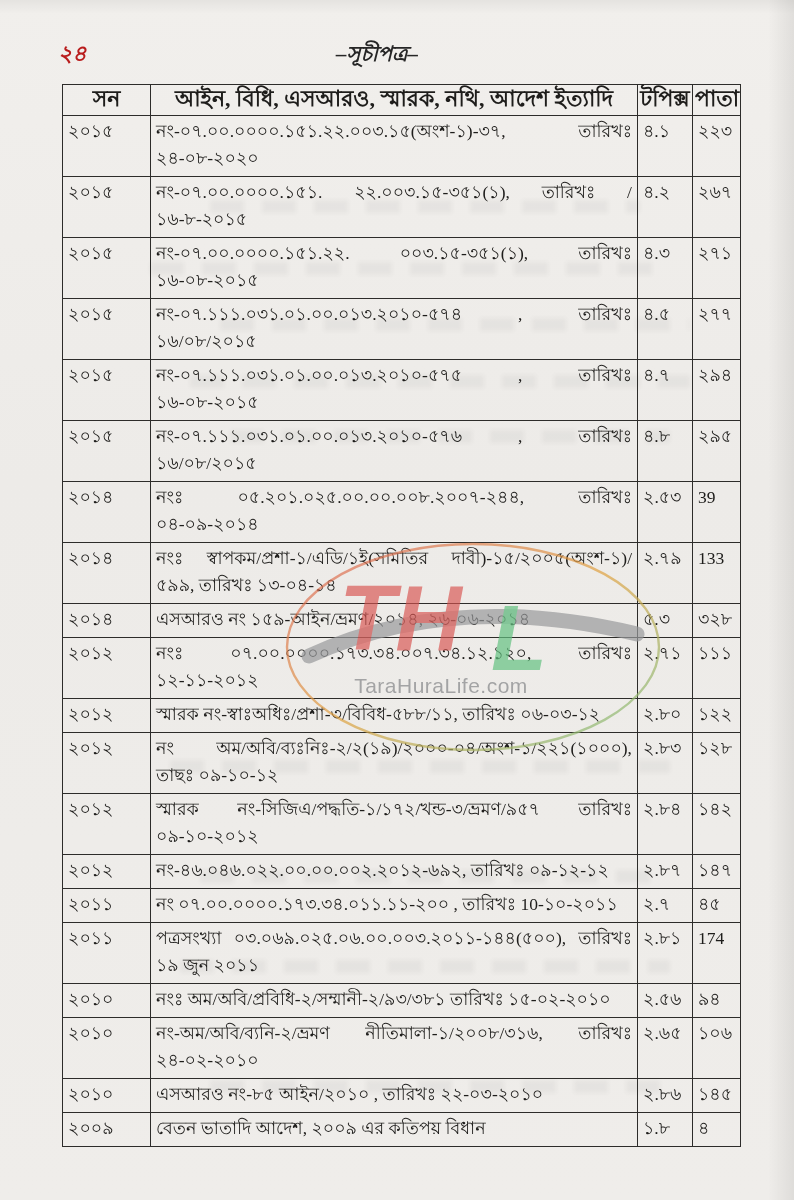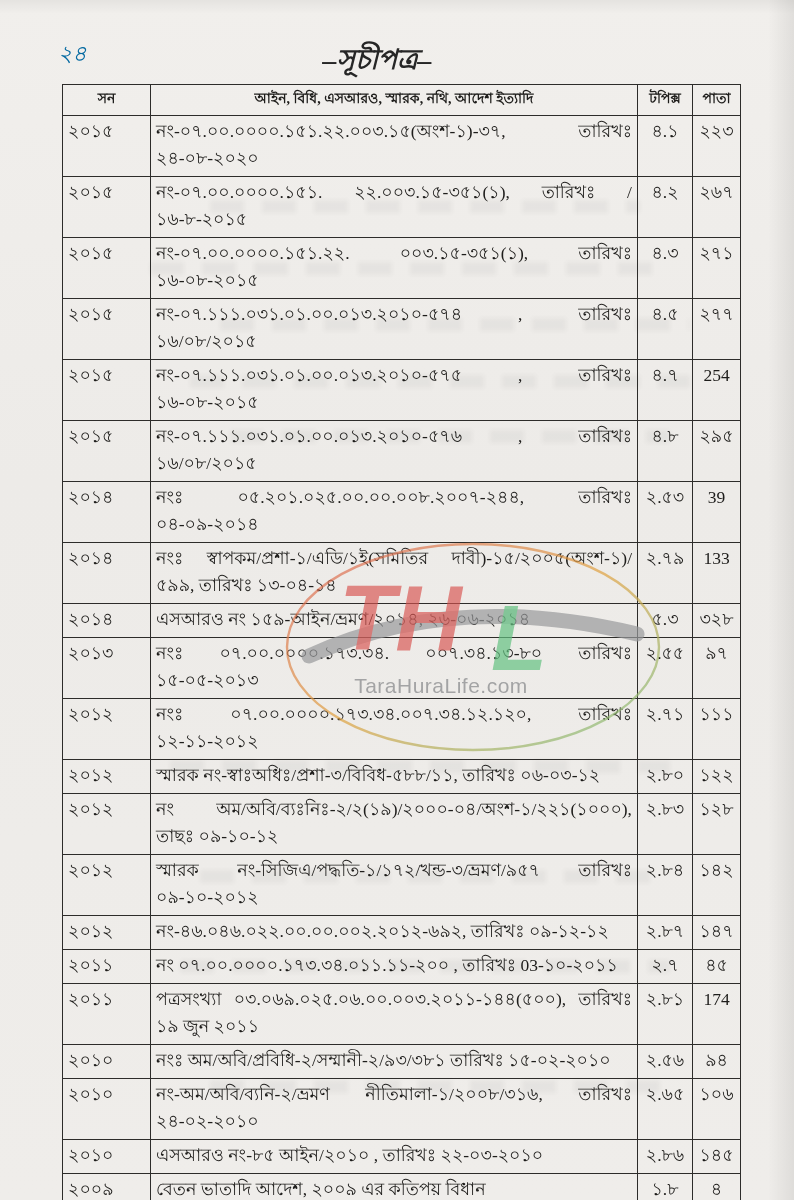--- a/index.html
+++ b/index.html
@@ -15,51 +15,51 @@
     background:linear-gradient(180deg,#f1efec 0%,#edebe8 40%,#efedea 100%);
   }
   
   .ghost{
     position:absolute;height:13px;border-radius:3px;
     background:repeating-linear-gradient(90deg,rgba(60,60,60,.10) 0 34px,rgba(60,60,60,0) 34px 52px);
     filter:blur(2px);opacity:.5;pointer-events:none;
   }
   .page-number{
     position:absolute;left:58px;top:36px;
-    font-size:22px;font-style:italic;color:#0369a1;
+    font-size:22px;font-style:italic;color:#b91c1c;font-weight:bold;
   }
   .page-title{
     position:absolute;left:0;right:40px;top:38px;text-align:center;
-    font-size:28px;font-weight:bold;font-style:italic;color:#262626;
+    font-size:21px;font-weight:bold;font-style:italic;color:#262626;
   }
   table.toc{
     position:absolute;left:62px;top:84px;width:678px;
     border-collapse:collapse;table-layout:fixed;
     background:transparent;
   }
   table.toc col.c-year{width:88px;}
   table.toc col.c-desc{width:487px;}
   table.toc col.c-topic{width:55px;}
   table.toc col.c-page{width:48px;}
   table.toc th, table.toc td{
     border:1.7px solid #2d2c2a;
     color:#1e1d1b;
     vertical-align:top;
     padding:2px 5px 4px 5px;
     line-height:27px;
     font-size:17.5px;
     background:transparent;
   }
   table.toc th{
-    font-weight:bold;font-size:14px;text-align:center;
+    font-weight:bold;font-size:22px;text-align:center;
     padding:1px 2px 3px 2px;line-height:26px;
   }
   td.year{ text-align:left; font-size:18px; }
   td.desc{ text-align:justify;margin-left:31px; }
-  td.topic, td.pg{ text-align:center; }
+  td.topic, td.pg{ }
   
   .watermark{
     position:absolute;left:281px;top:538px;width:384px;height:218px;
     pointer-events:none;z-index:6;opacity:.82;
   }
   .shade-right{
     position:absolute;top:0;right:0;width:26px;height:1200px;
     background:linear-gradient(90deg,rgba(0,0,0,0),rgba(0,0,0,.07));
     pointer-events:none;
   }
@@ -126,21 +126,21 @@
       <tr>
         <td class="year">২০১৫</td>
         <td class="desc">নং-০৭.১১১.০৩১.০১.০০.০১৩.২০১০-৫৭৪ ,  তারিখঃ  ১৬/০৮/২০১৫</td>
         <td class="topic">৪.৫</td>
         <td class="pg">২৭৭</td>
       </tr>
       <tr>
         <td class="year">২০১৫</td>
         <td class="desc">নং-০৭.১১১.০৩১.০১.০০.০১৩.২০১০-৫৭৫ ,  তারিখঃ  ১৬-০৮-২০১৫</td>
         <td class="topic">৪.৭</td>
-        <td class="pg">254</td>
+        <td class="pg">২৯৪</td>
       </tr>
       <tr>
         <td class="year">২০১৫</td>
         <td class="desc">নং-০৭.১১১.০৩১.০১.০০.০১৩.২০১০-৫৭৬ ,  তারিখঃ  ১৬/০৮/২০১৫</td>
         <td class="topic">৪.৮</td>
         <td class="pg">২৯৫</td>
       </tr>
       <tr>
         <td class="year">২০১৪</td>
         <td class="desc">নংঃ ০৫.২০১.০২৫.০০.০০.০০৮.২০০৭-২৪৪, তারিখঃ ০৪-০৯-২০১৪</td>
@@ -153,26 +153,20 @@
         <td class="topic">২.৭৯</td>
         <td class="pg">133</td>
       </tr>
       <tr>
         <td class="year">২০১৪</td>
         <td class="desc">এসআরও নং ১৫৯-আইন/ভ্রমণ/২০১৪, ২৬-০৬-২০১৪</td>
         <td class="topic">৫.৩</td>
         <td class="pg">৩২৮</td>
       </tr>
       <tr>
-        <td class="year">২০১৩</td>
-        <td class="desc">নংঃ  ০৭.০০.০০০০.১৭৩.৩৪.  ০০৭.৩৪.১৩-৮০  তারিখঃ  ১৫-০৫-২০১৩</td>
-        <td class="topic">২.৫৫</td>
-        <td class="pg">৯৭</td>
-      </tr>
-      <tr>
         <td class="year">২০১২</td>
         <td class="desc">নংঃ ০৭.০০.০০০০.১৭৩.৩৪.০০৭.৩৪.১২.১২০, তারিখঃ ১২-১১-২০১২</td>
         <td class="topic">২.৭১</td>
         <td class="pg">১১১</td>
       </tr>
       <tr>
         <td class="year">২০১২</td>
         <td class="desc">স্মারক নং-স্বাঃঅধিঃ/প্রশা-৩/বিবিধ-৫৮৮/১১, তারিখঃ ০৬-০৩-১২</td>
         <td class="topic">২.৮০</td>
         <td class="pg">১২২</td>
@@ -190,21 +184,21 @@
         <td class="pg">১৪২</td>
       </tr>
       <tr>
         <td class="year">২০১২</td>
         <td class="desc">নং-৪৬.০৪৬.০২২.০০.০০.০০২.২০১২-৬৯২, তারিখঃ ০৯-১২-১২</td>
         <td class="topic">২.৮৭</td>
         <td class="pg">১৪৭</td>
       </tr>
       <tr>
         <td class="year">২০১১</td>
-        <td class="desc">নং ০৭.০০.০০০০.১৭৩.৩৪.০১১.১১-২০০ , তারিখঃ 03-১০-২০১১</td>
+        <td class="desc">নং ০৭.০০.০০০০.১৭৩.৩৪.০১১.১১-২০০ , তারিখঃ 10-১০-২০১১</td>
         <td class="topic">২.৭</td>
         <td class="pg">৪৫</td>
       </tr>
       <tr>
         <td class="year">২০১১</td>
         <td class="desc">পত্রসংখ্যা  ০৩.০৬৯.০২৫.০৬.০০.০০৩.২০১১-১৪৪(৫০০),  তারিখঃ ১৯ জুন ২০১১</td>
         <td class="topic">২.৮১</td>
         <td class="pg">174</td>
       </tr>
       <tr>

